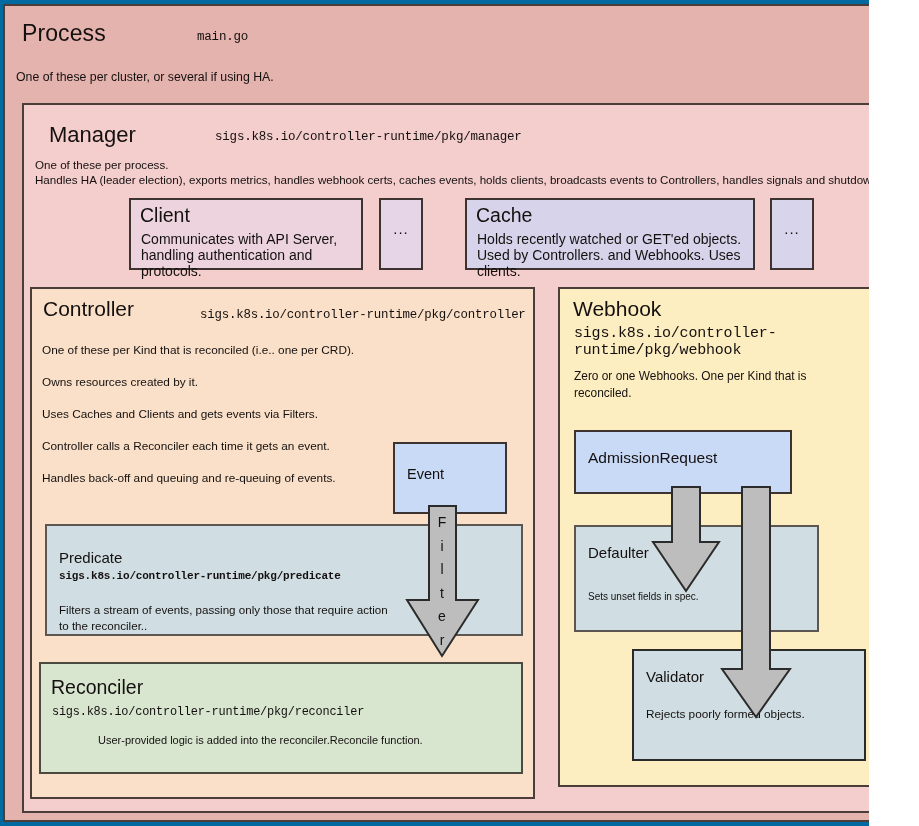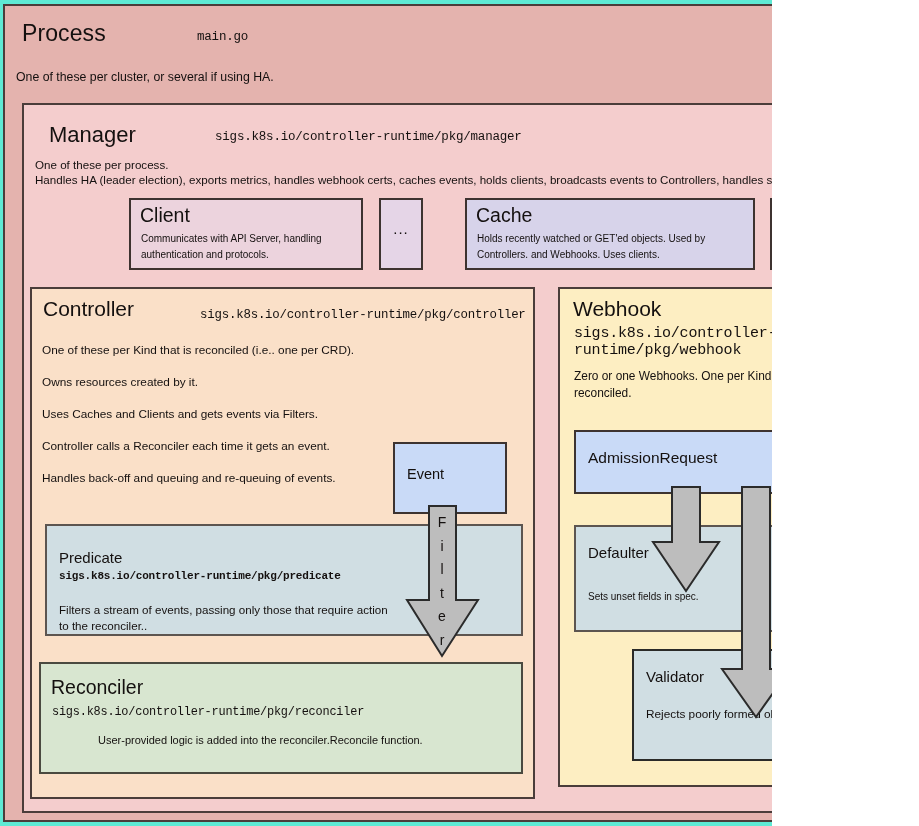--- a/index.html
+++ b/index.html
@@ -6,24 +6,24 @@
     margin: 0;
     padding: 0;
     background: #ffffff;
   }
   body {
     font-family: "Liberation Sans", sans-serif;
     -webkit-font-smoothing: antialiased;
   }
   #canvas {
     position: relative;
-    width: 772px;
+    width: 869px;
     height: 826px;
     overflow: hidden;
-    background: #5eead4;
+    background: #0369a1;
   }
   .box {
     position: absolute;
     box-sizing: border-box;
     border: 2px solid #3d3330;
   }
   .mono {
     font-family: "Liberation Mono", "DejaVu Sans Mono", monospace;
   }
 
@@ -81,21 +81,21 @@
   #cache-ellipsis-box {
     left: 765px; top: 192px; width: 44px; height: 72px;
     background: #d8d4ec; border: 2px solid #3d3330;
   }
   .mgr-head {
     position: absolute; left: 9px; top: 4px;
     font-size: 19.5px; color: #14100f;
   }
   .mgr-body {
     position: absolute; left: 10px; top: 31px; right: 6px;
-    font-size: 10px; color: #14100f; line-height: 16px;
+    font-size: 14px; color: #14100f; line-height: 16px;
   }
   .ellipsis-mark {
     position: absolute; left: 0; right: 0; top: 20px;
     text-align: center; font-size: 15px; color: #14100f; letter-spacing: 1px;
   }
 
   
   #controller-box {
     left: 25px; top: 281px; width: 505px; height: 512px;
     background: #fae0c8; border: 2px solid #4a3d3a;

